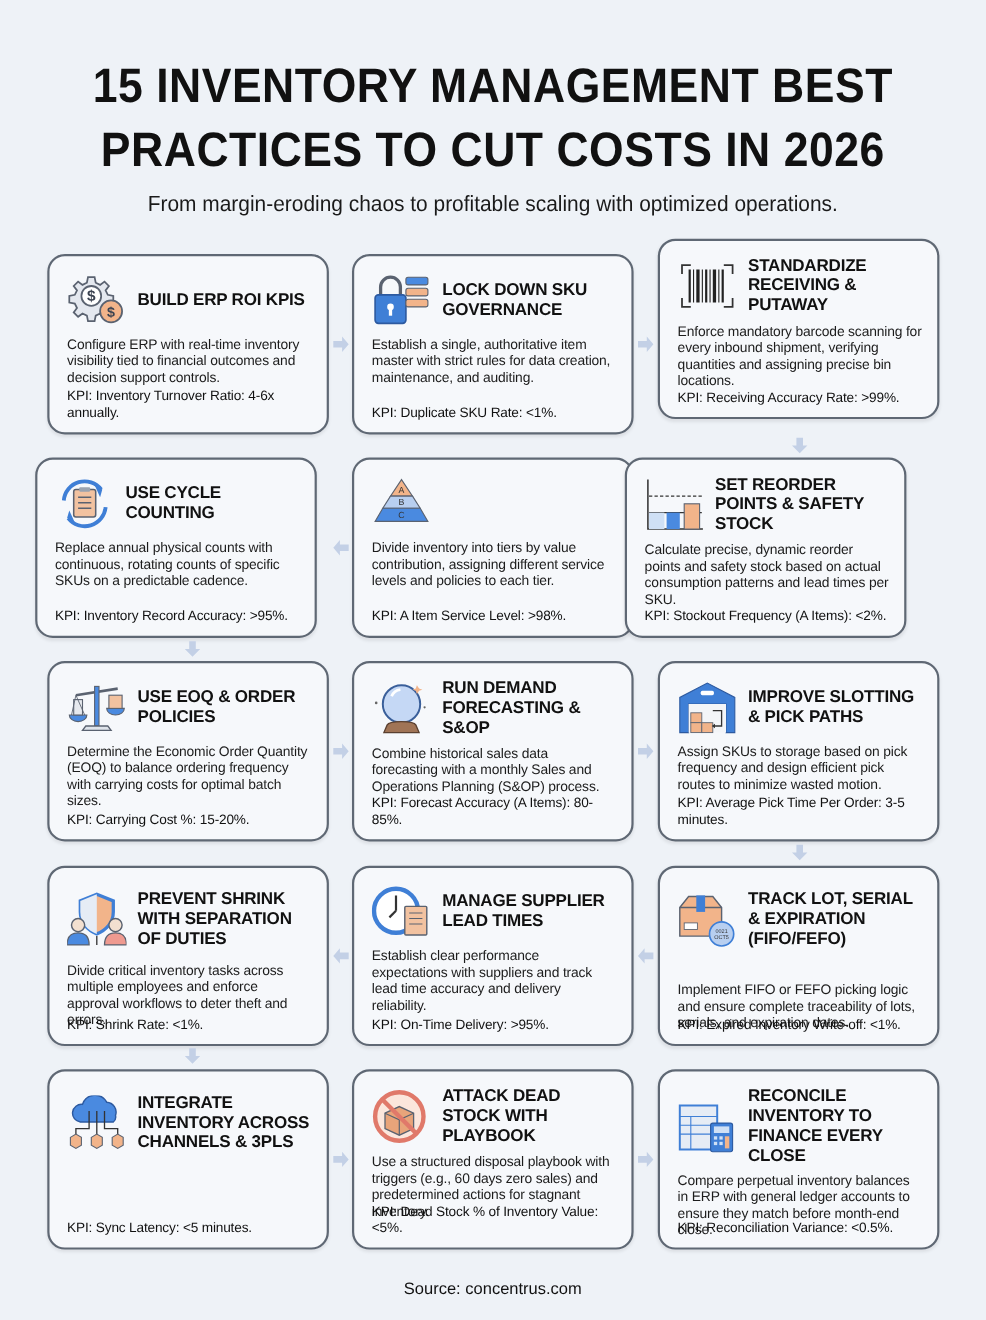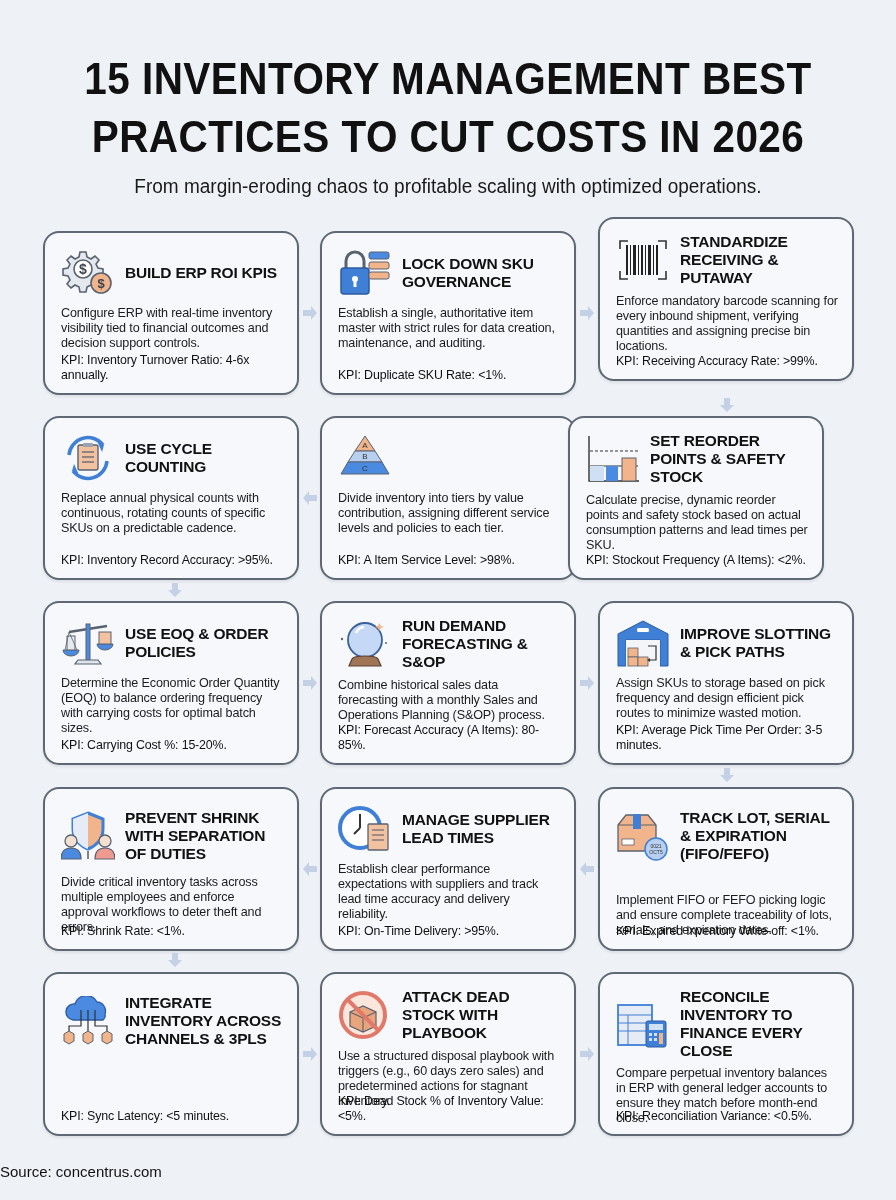--- a/index.html
+++ b/index.html
@@ -56,21 +56,21 @@
   }
   .card-kpi {
     position: absolute; left: 16px; right: 12px; bottom: 10px;
     font-weight: 400; font-size: 12.4px; line-height: 15px;
     letter-spacing: -0.15px;
   }
   .arrow { position: absolute; width: 16px; height: 16px; }
   .arrow svg { width: 16px; height: 16px; display: block; }
   .source {
     position: absolute; left: 0; top: 1163px; width: 896px;
-    font-size: 15px; color: #111;
+    text-align: center; font-size: 15px; color: #111;
   }
 </style>
 </head>
 <body>
 
 <div class="title">
   <div>15 INVENTORY MANAGEMENT BEST</div>
   <div>PRACTICES TO CUT COSTS IN 2026</div>
 </div>
 <div class="subtitle">From margin-eroding chaos to profitable scaling with optimized operations.</div>
@@ -162,21 +162,21 @@
   <div class="card-desc">Enforce mandatory barcode scanning for every inbound shipment, verifying quantities and assigning precise bin locations.</div>
   <div class="card-kpi">KPI: Receiving Accuracy Rate: &gt;99%.</div>
 </div>
 
 <div class="arrow" style="left:719px;top:397px">
     <svg>
       <use href="#arr-down"></use>
     </svg>
   </div>
 
-<div class="card" style="left:43px;top:416px">
+<div class="card" style="left:32px;top:416px">
   <div class="card-head">
     <span class="icon">
       <svg viewBox="0 0 54 50">
           <path d="M8 22a19 19 0 0 1 34-10" fill="none" stroke="#3f7fd6" stroke-width="3.5"></path>
           <path d="M36 8l7 4-2 7z" fill="#3f7fd6"></path>
           <path d="M46 28a19 19 0 0 1-34 10" fill="none" stroke="#3f7fd6" stroke-width="3.5"></path>
           <path d="M18 42l-7-4 2-7z" fill="#3f7fd6"></path>
           <rect x="17" y="12" width="20" height="25" rx="2" fill="#f2c2a0" stroke="#5a6270" stroke-width="1.4"></rect>
           <rect x="22" y="10" width="10" height="4" rx="1" fill="#9aa3b0"></rect>
           <g stroke="#5a6270" stroke-width="1.3">

